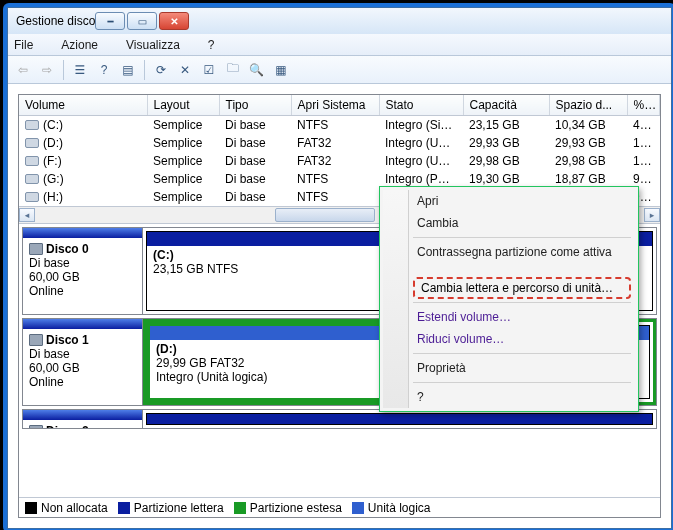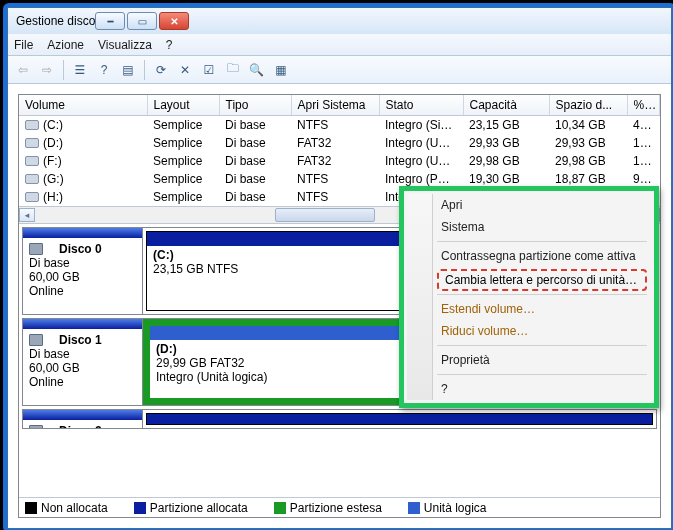--- a/index.html
+++ b/index.html
@@ -3,61 +3,61 @@
 <meta charset="utf-8">
 <style>
   * { box-sizing: border-box; margin: 0; padding: 0; font-family: "Segoe UI", Tahoma, sans-serif; font-size: 12px; }
   body { background: #000; }
   .frame { position: absolute; left: 3px; top: 3px; width: 673px; height: 530px; background: #1a6fd6; border-radius: 6px; padding: 4px; box-shadow: 0 0 0 3px #000; }
   .window { width: 100%; height: 100%; background: linear-gradient(#ebf3fc,#d7e6f8 30px,#fff 30px,#fff); border: 1px solid #3c6ea5; display: flex; flex-direction: column; }
   .titlebar { height: 26px; background: linear-gradient(#f2f7fd,#d6e6f7); display: flex; align-items: center; padding: 0 4px 0 8px; }
   .winbtns { display: flex; gap: 2px; }
   .winbtn { width: 30px; height: 18px; border: 1px solid #6b8db3; border-radius: 3px; background: linear-gradient(#f7fbff,#cde0f4); display: flex; align-items: center; justify-content: center; font-size: 10px; color: #2a4d73; cursor: pointer; }
   .winbtn.close { background: linear-gradient(#f48a7a,#d64534); border-color: #a83a2e; color: #fff; font-weight: bold; }
-  .menubar { height: 22px; background: linear-gradient(#f5f9fe,#e6eef9); border-bottom: 1px solid #b9c8da; display: flex; align-items: center; padding: 0 6px; gap: 14px; }
+  .menubar { height: 22px; background: linear-gradient(#f5f9fe,#e6eef9); border-bottom: 1px solid #b9c8da; display: flex; align-items: center; padding: 0 6px; gap: 28px; }
   .menubar span { color: #1a1a1a; cursor: pointer; }
   .toolbar { height: 28px; background: linear-gradient(#f8fbfe,#e9f1fb); border-bottom: 1px solid #b9c8da; display: flex; align-items: center; padding: 0 4px; gap: 2px; }
   .tbtn { width: 22px; height: 22px; display:flex; align-items:center; justify-content:center; border:1px solid transparent; border-radius:2px; cursor:pointer; color:#38597f; }
   .tbtn.disabled { color:#a7a7a7; cursor:default; }
   .tsep { width:1px; height:20px; background:#b9c8da; margin:0 3px; }
   .content { flex:1; background:#fff; display:flex; flex-direction:column; border:1px solid #828790; margin:10px; overflow:hidden;justify-content:flex-end; }
   .table-wrap { overflow:hidden; }
   table { width:100%; border-collapse:collapse; table-layout:fixed; }
   thead th { text-align:left; font-weight:normal; background:linear-gradient(#fdfefe,#eef3f8); border-right:1px solid #d0d7e0; border-bottom:1px solid #c0c8d4; padding:3px 6px; white-space:nowrap; overflow:hidden; text-overflow:ellipsis; }
   tbody td { padding:2px 6px; white-space:nowrap; overflow:hidden; text-overflow:ellipsis; }
   .vol-icon { display:inline-block; width:14px; height:10px; background:#cfd8e3; border:1px solid #8194ab; border-radius:2px; margin-right:4px; vertical-align:-1px; }
   .hscroll { height:17px; background:#f0f0f0; border-top:1px solid #c0c8d4; position:relative; }
   .hscroll .thumb { position:absolute; left:40%; top:1px; width:100px; height:14px; background:linear-gradient(#e8eef7,#c8d7eb); border:1px solid #9bb1cc; border-radius:2px; }
   .hscroll .arr { position:absolute; top:1px; width:16px; height:14px; background:linear-gradient(#f7faff,#dbe6f3); border:1px solid #9bb1cc; display:flex; align-items:center; justify-content:center; font-size:9px; color:#5a7495; }
   .hscroll .arr.l{left:0} .hscroll .arr.r{right:0}
   .disks { flex:1; overflow:hidden; border-top:1px solid #c0c8d4; background:#fff; }
   .disk-row { display:flex; border:1px solid #828790; margin:3px; height:88px; }
   .disk-info { width:120px; border-right:1px solid #828790; padding:4px 6px; background:#fff; }
   .disk-info .bar { height:10px; background:linear-gradient(#4e7ee8,#0a1ea0); margin:-4px -6px 4px -6px; }
-  .disk-info strong { font-weight:bold; display:flex; align-items:center; gap:16px; }
+  .disk-info strong { font-weight:bold; display:flex; align-items:center; gap:3px; }
   .disk-icon { width:14px; height:12px; background:#9aa7b8; border:1px solid #5c6c80; border-radius:1px; }
   .disk-parts { flex:1; display:flex; background:#fff; position:relative; overflow:hidden; }
   .part { border:1px solid #000; margin:3px; background:#fff; display:flex; flex-direction:column; }
   .part .pbar { height:14px; }
   .part .pbody { padding:2px 6px; font-size:12px; line-height:14px; flex:1; overflow:hidden; }
   .part.sel { outline:4px solid #199a25; outline-offset:-1px; }
   .c-primary { background:#0a1ea0; }
   .c-ext { background:#199a25; }
   .c-unalloc { background:#000; }
   .c-free { background:#4fd46a; }
   .c-logical { background:#2f5fcf; }
-  .legend { height:20px; border-top:1px solid #c0c8d4; display:flex; align-items:center; gap:26px; padding:0 6px; background:#fff; }
+  .legend { height:20px; border-top:1px solid #c0c8d4; display:flex; align-items:center; gap:10px; padding:0 6px; background:#fff; }
   .legend .sw { width:12px; height:12px; display:inline-block; vertical-align:-2px; margin-right:4px; }
   .disk-row.cut { height:20px; overflow:hidden; }
-  .ctxmenu { position:absolute; left:396px; top:183px; width:260px; background:#f4f4f4; border:5px solid #22c55e; box-shadow:2px 3px 6px rgba(0,0,0,.35); padding:3px; z-index:50; }
+  .ctxmenu { position:absolute; left:376px; top:183px; width:260px; background:#f4f4f4; border:1px solid #22c55e; box-shadow:2px 3px 6px rgba(0,0,0,.35); padding:3px; z-index:50; }
   .ctxmenu .mleft { position:absolute; left:3px; top:3px; bottom:3px; width:26px; background:linear-gradient(#f7f7f7,#e8e8e8); border-right:1px solid #d0d0d0; }
   .ctxmenu .mitem { position:relative; padding:4px 10px 4px 34px; color:#222; cursor:pointer; }
-  .ctxmenu .mitem.disabled { color:#a16207; cursor:default; }
+  .ctxmenu .mitem.disabled { color:#4c1d95; cursor:default; }
   .ctxmenu .msep { height:1px; background:#d0d0d0; margin:3px 4px 3px 30px; }
-  .ctxmenu .highlight { border:2px dashed #d63b2e; border-radius:4px; margin:2px 4px 2px 30px; padding:2px 6px; }
+  .ctxmenu .highlight { border:2px dashed #d63b2e; border-radius:4px; margin:14px 4px 2px 30px; padding:2px 6px; }
 </style>
 </head>
 <body>
 
 <div class="frame">
 <div class="window">
 
   <div class="titlebar">
     <span>Gestione disco</span>
     <div class="winbtns">
@@ -252,32 +252,32 @@
               <div class="part" style="flex:1">
                 <div class="pbar c-primary"></div>
               </div>
             </div>
       </div>
 
     </div>
 
     <div class="legend">
       <span><span class="sw c-unalloc"></span><span>Non allocata</span></span>
-      <span><span class="sw c-primary"></span><span>Partizione allocata</span></span>
+      <span><span class="sw c-primary"></span><span>Partizione lettera</span></span>
       <span><span class="sw c-ext"></span><span>Partizione estesa</span></span>
       <span><span class="sw c-logical"></span><span>Unità logica</span></span>
     </div>
 
   </div>
 </div>
 
 <div class="ctxmenu">
   <div class="mleft"></div>
   <div class="mitem">Apri</div>
-  <div class="mitem">Sistema</div>
+  <div class="mitem">Cambia</div>
   <div class="msep"></div>
   <div class="mitem">Contrassegna partizione come attiva</div>
   <div class="highlight">
     <span>Cambia lettera e percorso di unità…</span>
   </div>
   <div class="msep"></div>
   <div class="mitem disabled">Estendi volume…</div>
   <div class="mitem disabled">Riduci volume…</div>
   <div class="msep"></div>
   <div class="mitem">Proprietà</div>

